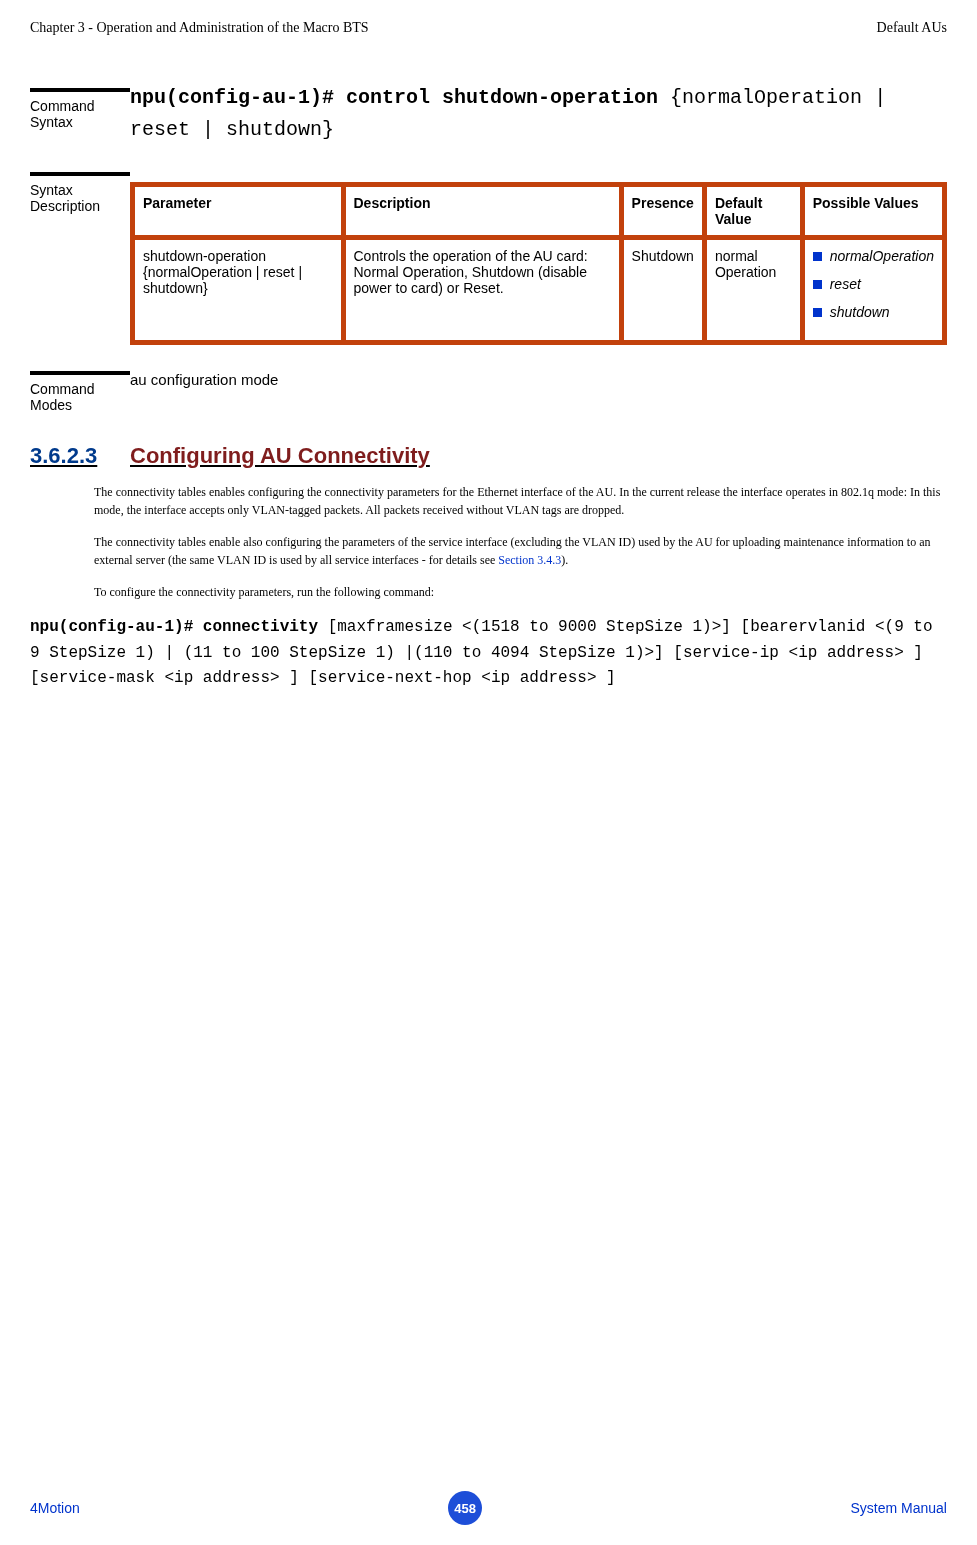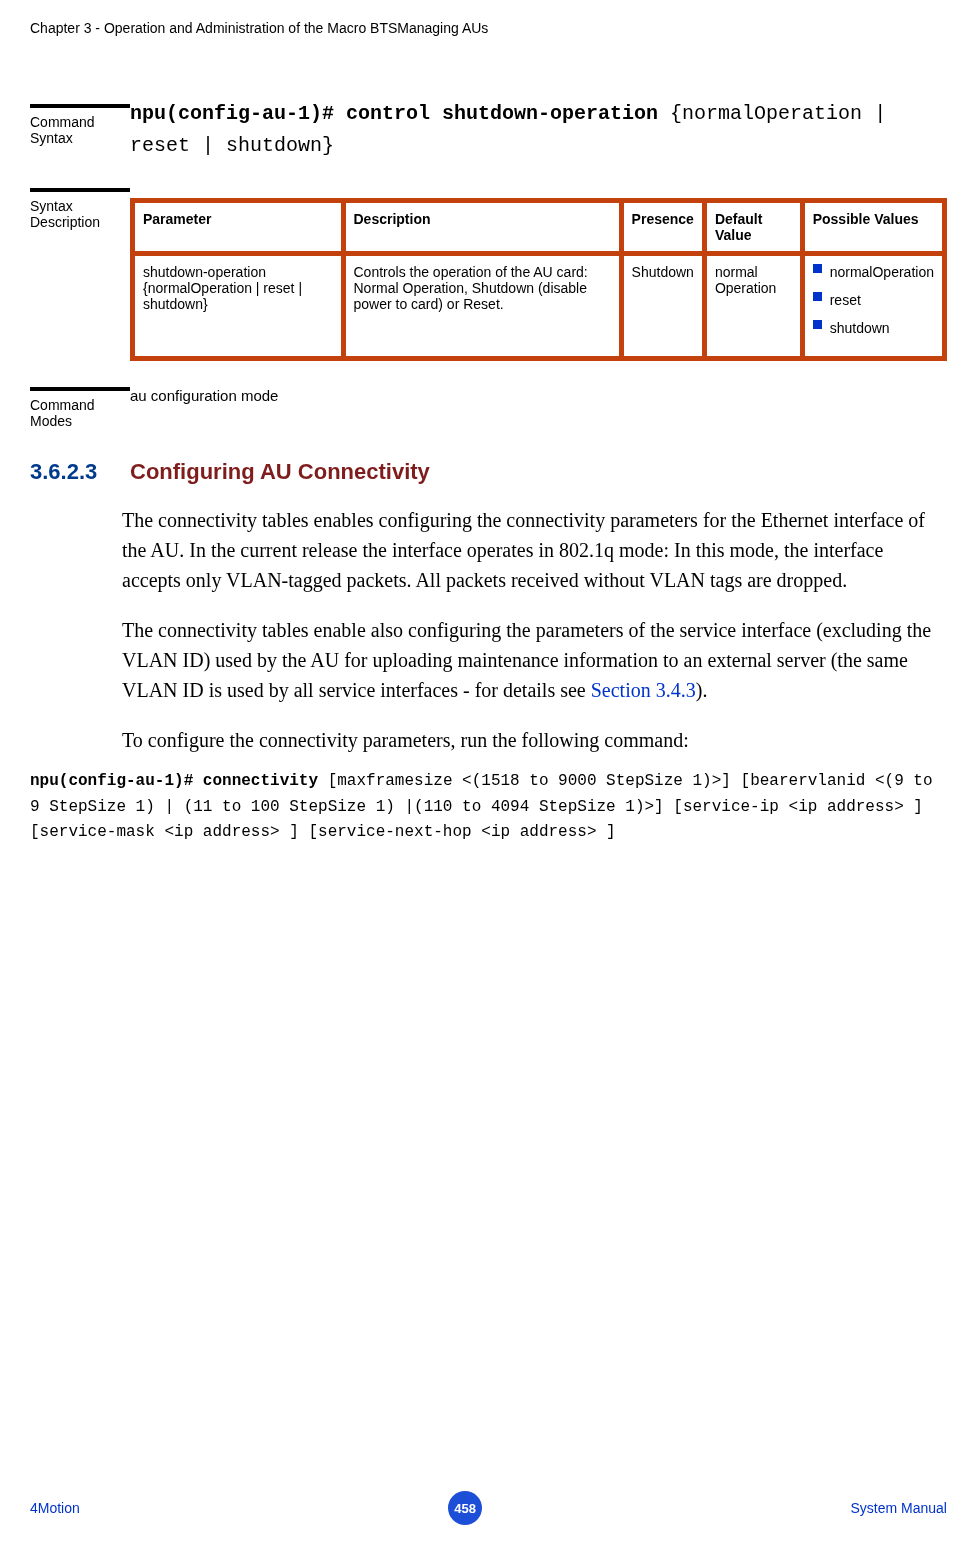--- a/index.html
+++ b/index.html
@@ -11,24 +11,25 @@
     width: 977px;
   }
   .page {
     padding: 20px 30px 20px 30px;
     min-height: 1505px;
     display: flex;
     flex-direction: column;
   }
   .header {
     display: flex;
-    font-family: Liberation Sans, sans-serif;
+    justify-content: space-between;
+    font-family: Liberation Serif, serif;
     font-size: 14px;
     padding-bottom: 6px;
-    margin-bottom: 56px;
+    margin-bottom: 40px;
   }
   .main {
     flex: 1;
   }
   .row {
     display: flex;
     margin-bottom: 20px;
   }
   .label-col {
     width: 100px;
@@ -62,52 +63,54 @@
     text-align: left;
     vertical-align: top;
     padding: 8px 8px;
   }
   table.params th {
     font-weight: bold;
   }
   .val-list { }
   .val-item {
     display: flex;
-    align-items: flex-start;
+    align-items: center;
     margin-bottom: 12px;
+    font-style: italic;
   }
   .sq {
     width: 9px;
     height: 9px;
     background: #0033cc;
     margin-right: 8px;
     flex: 0 0 9px;
   }
   .section-heading-row {
     display: flex;
     margin-top: 30px;
     margin-bottom: 14px;
+    text-decoration: underline;
   }
   .sec-num {
     width: 100px;
     flex: 0 0 100px;
     font-family: Arial, Helvetica, sans-serif;
     font-size: 22px;
     font-weight: bold;
     color: #003a8c;
   }
   .sec-title {
     font-family: Arial, Helvetica, sans-serif;
     font-size: 22px;
     font-weight: bold;
     color: #7f1d1d;
   }
   .body-text {
-    margin-left: 92px;
-    font-size: 20px;
+    margin-left: 64px;
+    font-size: 12px;
     line-height: 1.5;
     margin-bottom: 14px;
   }
   .body-text .link { color: #0033cc; }
   .mono-block {
     font-family: 'Courier New', monospace;
     font-size: 16px;
     line-height: 1.6;
   }
   .mono-block .bold { font-weight: bold; }
@@ -135,21 +138,21 @@
     font-weight: bold;
     font-size: 13px;
   }
 </style>
 </head>
 <body>
 
 <div class="page">
   <div class="header">
     <span>Chapter 3 - Operation and Administration of the Macro BTS</span>
-    <span>Managing AUs</span>
+    <span>Default AUs</span>
   </div>
 
   <div class="main">
 
     <div class="row">
       <div class="label-col">
         <div class="thick-rule"></div>
         <div>Command Syntax</div>
       </div>
       <div class="content-col cmd-mono">

